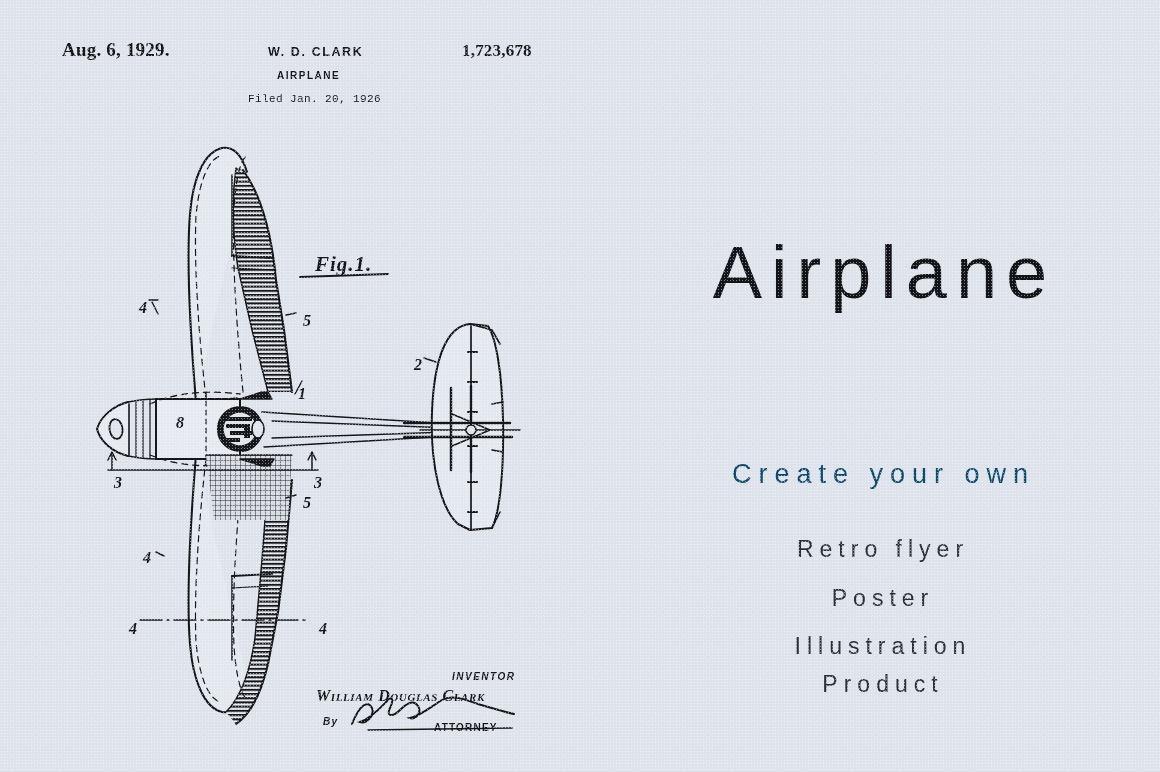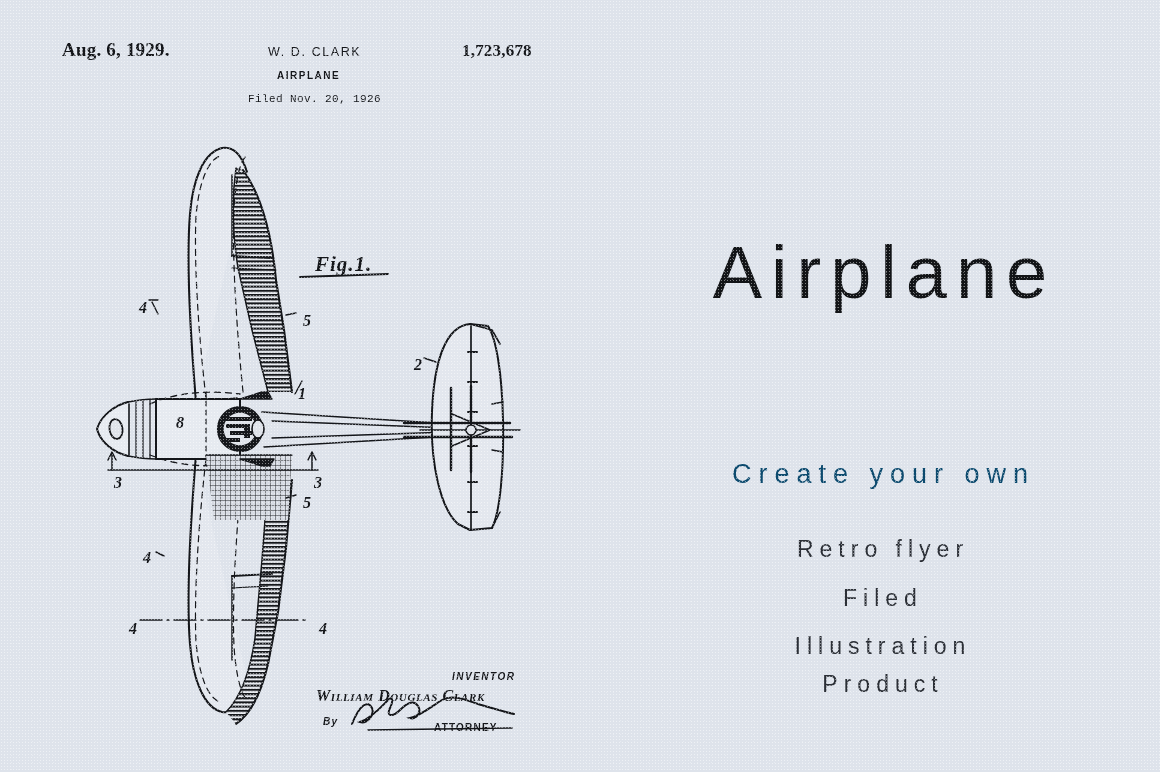--- a/index.html
+++ b/index.html
@@ -43,21 +43,21 @@
   #hdr-date {
     left: 62px; top: 39px;
     font-family: "Liberation Serif", serif;
     font-weight: bold;
     font-size: 19px;
     letter-spacing: .2px;
   }
   #hdr-inventor {
     left: 268px; top: 45px;
     font-size: 12.5px;
-    font-weight: normal;
+    font-weight: bold;
     letter-spacing: 1.6px;
   }
   #hdr-number {
     left: 462px; top: 41px;
     font-family: "Liberation Serif", serif;
     font-weight: bold;
     font-size: 17px;
     letter-spacing: .2px;
   }
   #hdr-title {
@@ -167,21 +167,21 @@
 <body>
 
 <div id="stage">
 
   <div id="patent-panel">
 
     <div class="hdr" id="hdr-date">Aug. 6, 1929.</div>
     <div class="hdr" id="hdr-inventor">W. D. CLARK</div>
     <div class="hdr" id="hdr-number">1,723,678</div>
     <div class="hdr" id="hdr-title">AIRPLANE</div>
-    <div class="hdr" id="hdr-filed">Filed Nov. 20, 1926</div>
+    <div class="hdr" id="hdr-filed">Filed Jan. 20, 1926</div>
 
     <svg id="drawing" width="600" height="772" viewBox="0 0 600 772">
       <defs>
 
         <pattern id="ribs" width="6" height="4.2" patternUnits="userSpaceOnUse">
           <rect width="6" height="4.2" fill="#e7eaf0"></rect>
           <rect width="6" height="2.1" fill="#15171b"></rect>
         </pattern>
         <pattern id="ribsDense" width="6" height="3.1" patternUnits="userSpaceOnUse">
           <rect width="6" height="3.1" fill="#e7eaf0"></rect>
@@ -367,19 +367,19 @@
     <div class="sig" id="sig-inventor-label">INVENTOR</div>
     <div class="sig" id="sig-name">William Douglas Clark</div>
     <div class="sig" id="sig-by">By</div>
     <div class="sig" id="sig-attorney-label">ATTORNEY</div>
   </div>
 
   <div id="promo-panel">
     <div class="promo" id="promo-title">Airplane</div>
     <div class="promo" id="promo-tagline">Create your own</div>
     <div class="promo-list-item" id="promo-item-0">Retro flyer</div>
-    <div class="promo-list-item" id="promo-item-1">Filed</div>
+    <div class="promo-list-item" id="promo-item-1">Poster</div>
     <div class="promo-list-item" id="promo-item-2">Illustration</div>
     <div class="promo-list-item" id="promo-item-3">Product</div>
   </div>
 
   <div id="grain"></div>
 </div>
 
 </body></html>

